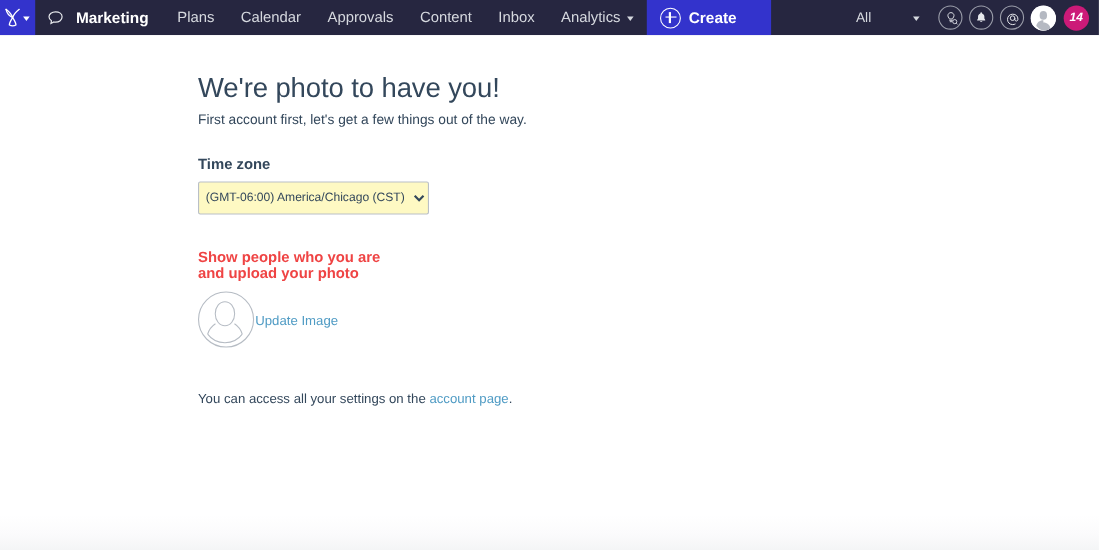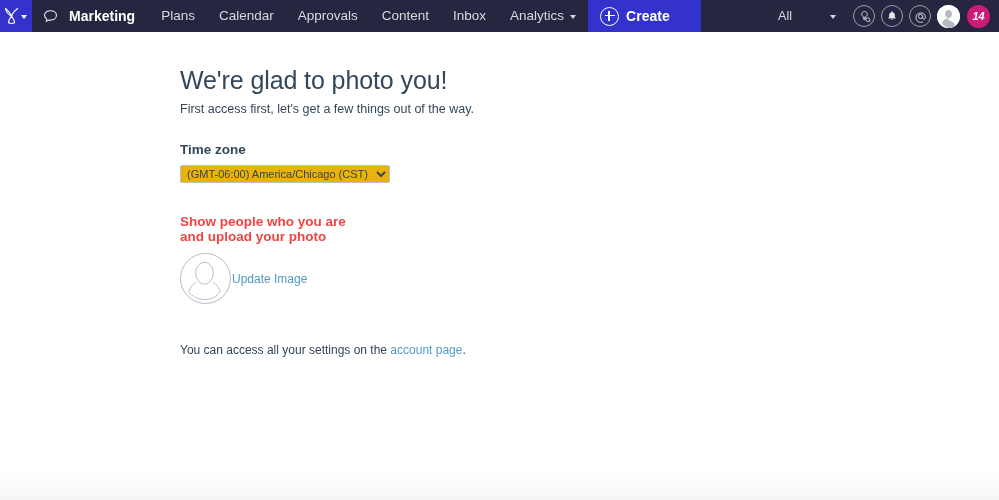--- a/index.html
+++ b/index.html
@@ -222,27 +222,27 @@
   .section-label {
     margin: 26px 0 0 0;
     font-size: 13.5px;
     font-weight: bold;
     color: #33475b;
   }
 
   select.tz-select {
     margin-top: 8px;
     width: 210px;
-    height: 18px;
+    height: 30px;
     font-family: "Liberation Sans", sans-serif;
     font-size: 11px;
     color: #33475b;
     border: 1px solid #b9bfc7;
     border-radius: 2px;
-    background: #eab308;
+    background: #fef9c3;
     padding: 0 2px;
     box-sizing: border-box;
   }
 
   .photo-label {
     margin: 31px 0 0 0;
     font-size: 13.5px;
     font-weight: bold;
     color: #ef4444;
     line-height: 15px;
@@ -388,22 +388,22 @@
       <span>14</span>
     </div>
 
   </div>
 </div>
 
 <div class="page">
 
   <div class="content">
 
-    <h1 class="welcome-title">We're glad to photo you!</h1>
-    <p class="welcome-sub">First access first, let's get a few things out of the way.</p>
+    <h1 class="welcome-title">We're photo to have you!</h1>
+    <p class="welcome-sub">First account first, let's get a few things out of the way.</p>
 
     <p class="section-label">Time zone</p>
 
     <select class="tz-select">
       <option>(GMT-06:00) America/Chicago (CST)</option>
     </select>
 
     <p class="photo-label">
       <span>Show people who you are</span><br>
       <span>and upload your photo</span>

